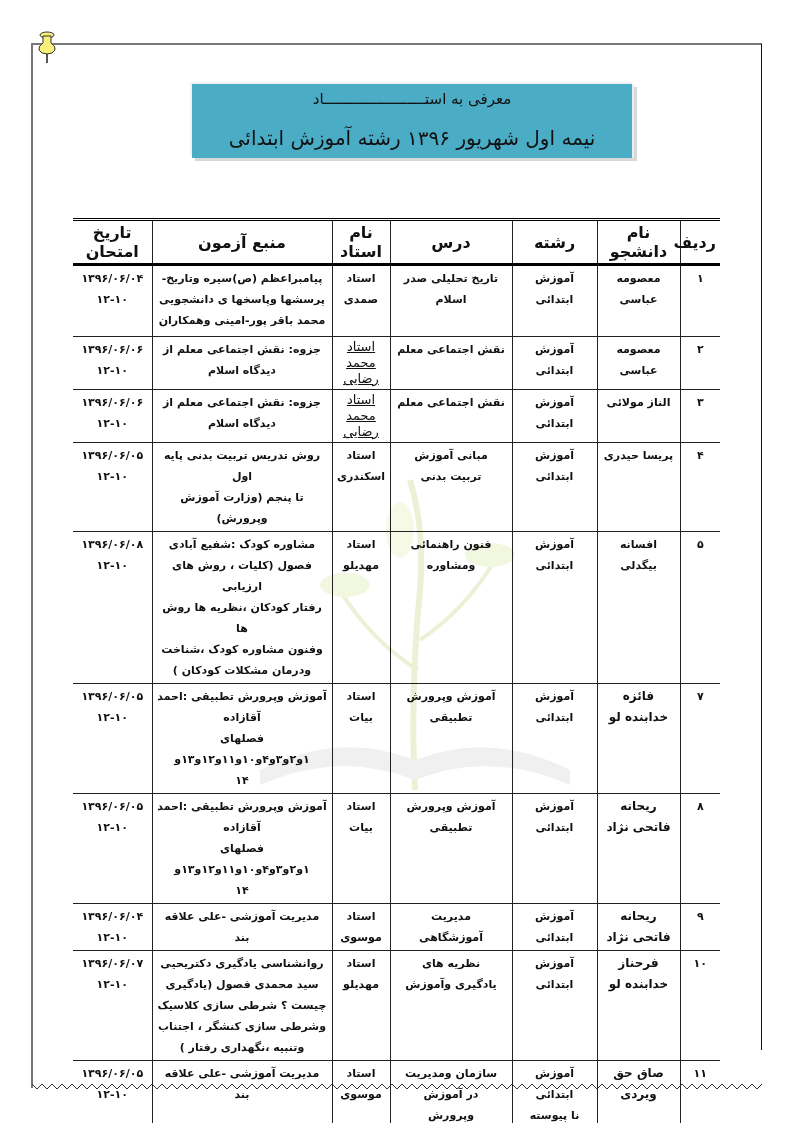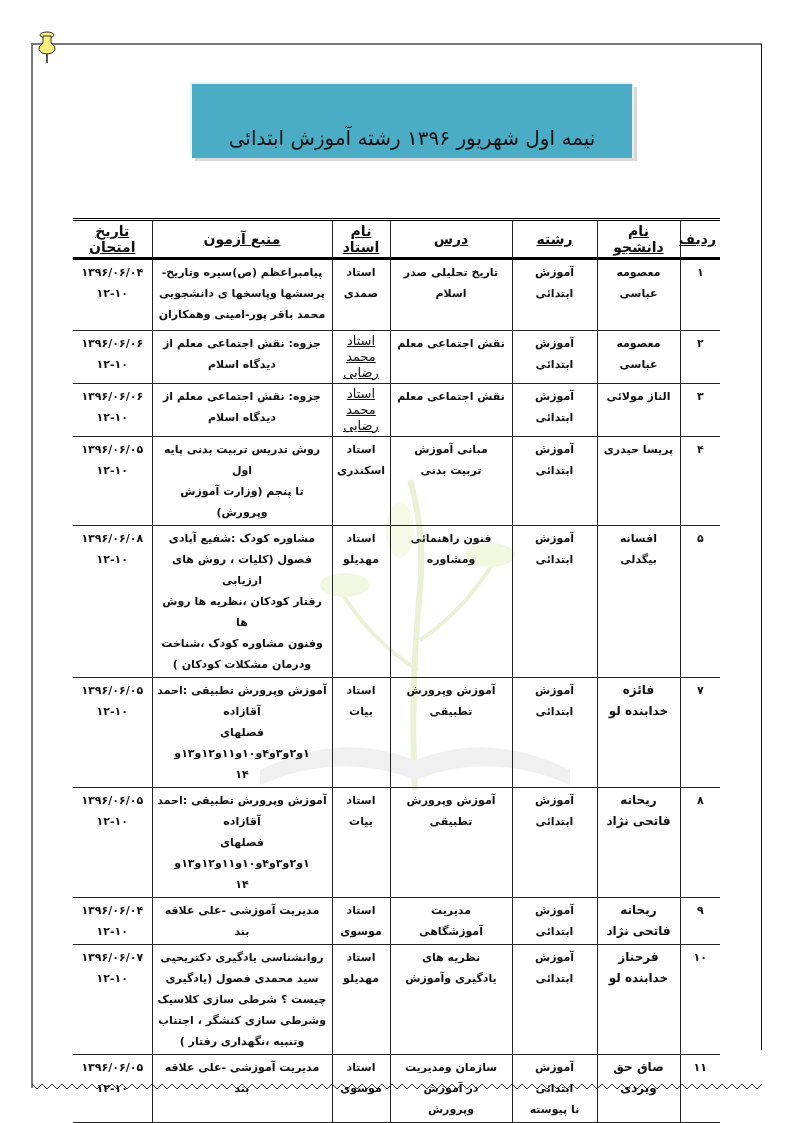--- a/index.html
+++ b/index.html
@@ -14,21 +14,21 @@
 
   .header-box { position:absolute; left:192px; top:84px; width:440px; height:74px; background:#4bacc6;
     box-shadow: 3px 3px 0 #d8d8d8, -2px -2px 0 #eef4f6; border-right:2px solid #e8eef0; }
   .header-line1 { position:absolute; left:0; right:0; top:6px; text-align:center; direction:rtl; font-size:15px; color:#111; }
   .header-line2 { position:absolute; left:0; right:0; top:42px; text-align:center; direction:rtl; font-size:20px; color:#111; }
 
   .watermark { position:absolute; left:250px; top:470px; width:330px; height:330px; opacity:0.35; pointer-events:none; }
 
   table.schedule { position:absolute; left:73px; top:218px; width:647px; border-collapse:collapse; direction:rtl;
     font-family:"DejaVu Sans", sans-serif; font-weight:bold; font-size:11px; color:#111; table-layout:fixed; }
-  table.schedule th { font-size:14px; height:32px; text-align:center; vertical-align:middle; border-top:3px double #000; border-bottom:3px solid #000;text-decoration:underline; }
+  table.schedule th { font-size:16px; height:32px; text-align:center; vertical-align:middle; border-top:3px double #000; border-bottom:3px solid #000; }
   table.schedule th, table.schedule td { border-left:1px solid #222; padding:2px 4px; }
   table.schedule tr > *:last-child { border-left:none; }
   table.schedule td { vertical-align:top; border-bottom:1px solid #222; line-height:21px; text-align:center; }
   table.schedule tr:last-child td { border-bottom:none; }
   td.c-num { text-align:center; padding-top:4px; }
   td.c-student { text-align:center; }
   td.c-student.small { font-size:12px; font-weight:bold; }
   td.c-teacher.small { font-size:13px; font-weight:normal; line-height:16px;text-decoration:underline; }
   td.c-source { text-align:right; padding-right:6px; }
   td.c-date { text-align:center;margin-top:30px; }
@@ -48,20 +48,21 @@
   <polyline fill="none" stroke="#333" stroke-width="1" points="0,4 5,9 10,4 15,9 20,4 25,9 30,4 35,9 40,4 45,9 50,4 55,9 60,4 65,9 70,4 75,9 80,4 85,9 90,4 95,9 100,4 105,9 110,4 115,9 120,4 125,9 130,4 135,9 140,4 145,9 150,4 155,9 160,4 165,9 170,4 175,9 180,4 185,9 190,4 195,9 200,4 205,9 210,4 215,9 220,4 225,9 230,4 235,9 240,4 245,9 250,4 255,9 260,4 265,9 270,4 275,9 280,4 285,9 290,4 295,9 300,4 305,9 310,4 315,9 320,4 325,9 330,4 335,9 340,4 345,9 350,4 355,9 360,4 365,9 370,4 375,9 380,4 385,9 390,4 395,9 400,4 405,9 410,4 415,9 420,4 425,9 430,4 435,9 440,4 445,9 450,4 455,9 460,4 465,9 470,4 475,9 480,4 485,9 490,4 495,9 500,4 505,9 510,4 515,9 520,4 525,9 530,4 535,9 540,4 545,9 550,4 555,9 560,4 565,9 570,4 575,9 580,4 585,9 590,4 595,9 600,4 605,9 610,4 615,9 620,4 625,9 630,4 635,9 640,4 645,9 650,4 655,9 660,4 665,9 670,4 675,9 680,4 685,9 690,4 695,9 700,4 705,9 710,4 715,9 720,4 725,9 730,4"></polyline>
 </svg>
 
 <svg class="pin" viewBox="0 0 24 34">
   <ellipse cx="12" cy="4" rx="7" ry="3" fill="#f8f07a" stroke="#333" stroke-width="1"></ellipse>
   <path d="M8 5 L8 12 Q3 15 4 19 Q6 23 12 23 Q18 23 20 19 Q21 15 16 12 L16 5 Z" fill="#f8f07a" stroke="#333" stroke-width="1"></path>
   <line x1="12" y1="23" x2="12" y2="32" stroke="#222" stroke-width="1.5"></line>
 </svg>
 
 <div class="header-box">
+  <div class="header-line1">معرفی به استـــــــــــــــــــــــاد</div>
   <div class="header-line2">نیمه اول شهریور ۱۳۹۶ رشته آموزش ابتدائی</div>
 </div>
 
 <svg class="watermark" viewBox="0 0 330 330">
   <path d="M165 320 Q160 220 170 120 Q175 60 160 10" fill="none" stroke="#c7d98a" stroke-width="6"></path>
   <path d="M168 200 Q120 170 90 120" fill="none" stroke="#c7d98a" stroke-width="4"></path>
   <path d="M170 170 Q215 140 245 90" fill="none" stroke="#c7d98a" stroke-width="4"></path>
   <ellipse cx="95" cy="115" rx="25" ry="12" fill="#dbe9a8"></ellipse>
   <ellipse cx="240" cy="85" rx="25" ry="12" fill="#dbe9a8"></ellipse>
   <ellipse cx="150" cy="60" rx="14" ry="28" fill="#e4efba"></ellipse>

